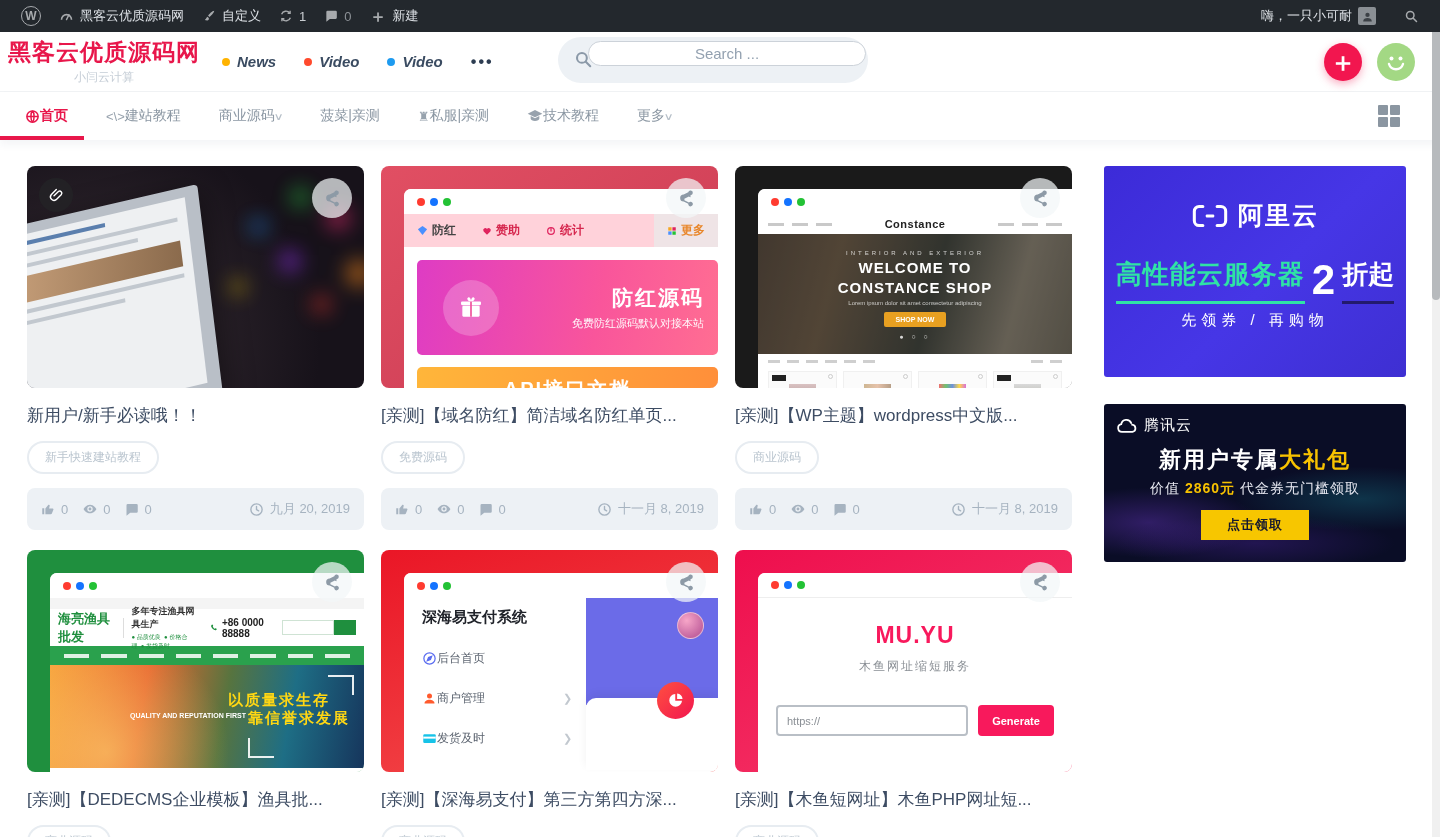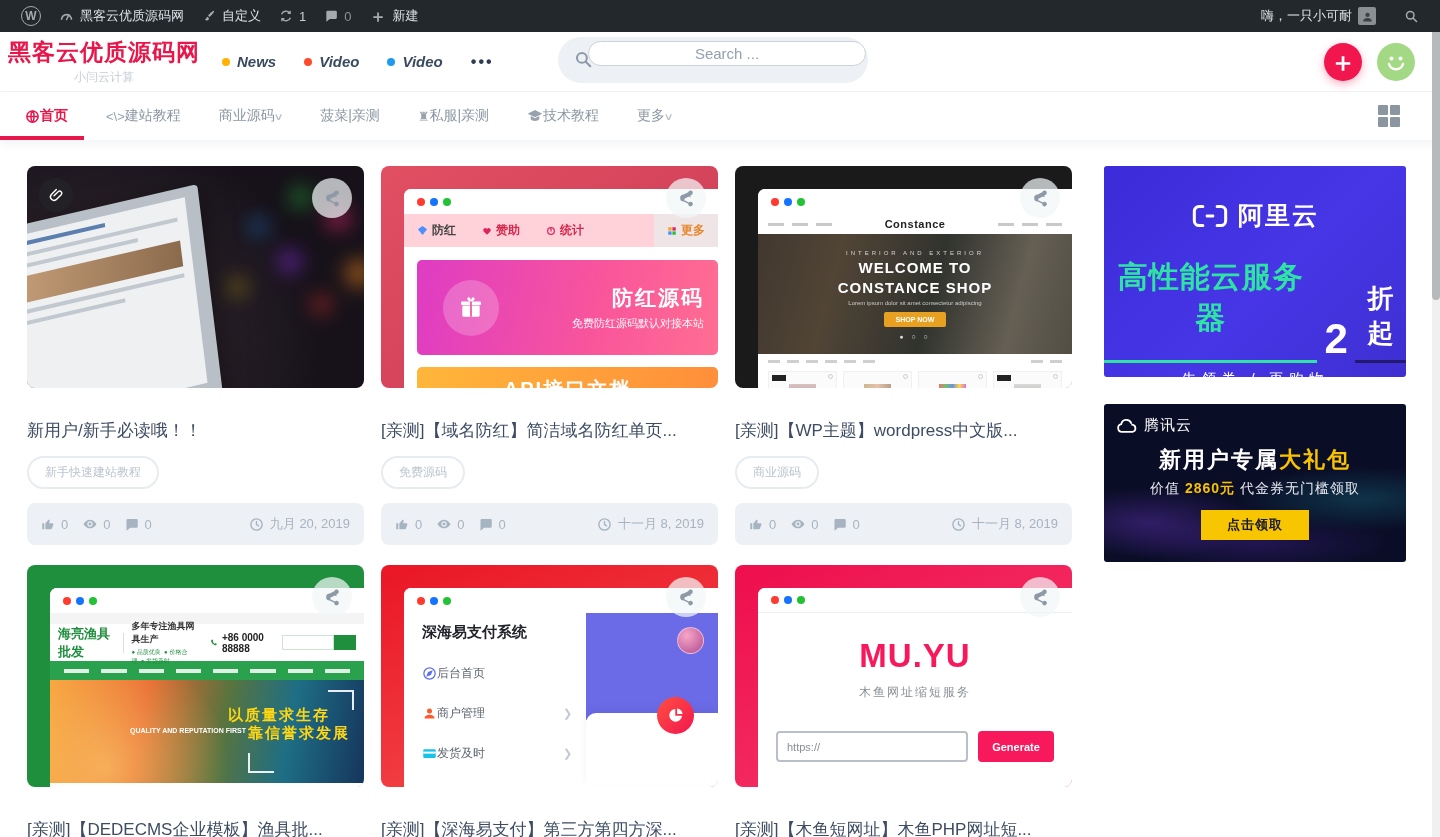--- a/index.html
+++ b/index.html
@@ -59,21 +59,21 @@
   .content { display:flex; padding:26px 0 0 27px; }
   .cards-grid { display:grid; grid-template-columns:repeat(3,337px); grid-auto-rows:min-content;
     column-gap:17px; row-gap:20px; width:1045px; }
   .card { width:337px; }
   .thumb { height:222px; border-radius:8px; position:relative; overflow:hidden; background:#ddd; }
   .share-btn { position:absolute; top:12px; right:12px; width:40px; height:40px; border-radius:50%;
     background:rgba(243,246,248,.72); display:flex; align-items:center; justify-content:center;
     color:#8d9aa6; cursor:pointer; }
   .pin-badge { position:absolute; top:12px; left:12px; width:34px; height:34px; border-radius:50%;
     background:rgba(35,35,38,.82); display:flex; align-items:center; justify-content:center; color:#fff; }
-  .card-title { margin-top:31px; font-size:17px; color:#3d4c63; white-space:nowrap; overflow:hidden; cursor:pointer; }
+  .card-title { margin-top:16px; font-size:17px; color:#3d4c63; white-space:nowrap; overflow:hidden; cursor:pointer; }
   .tag-pill { display:inline-block; margin-top:14px; padding:6px 16px; border:2px solid #e7ecf1;
     border-radius:17px; font-size:12px; color:#bac5cf; cursor:pointer; }
   .stats { margin-top:14px; background:#edf1f5; border-radius:8px; height:42px; display:flex;
     align-items:center; padding:0 14px; color:#a6b3c0; font-size:13px; }
   .stat { display:flex; align-items:center; gap:5px; margin-right:14px; }
   .stat-date { margin-left:auto; display:flex; align-items:center; gap:6px; margin-right:0; }
 
   
   .win { position:absolute; left:23px; top:23px; right:0; bottom:0; background:#fff; border-radius:7px 0 0 0; overflow:hidden; }
   .win-bar { height:25px; display:flex; align-items:center; gap:5px; padding-left:13px; background:#fff; }
@@ -179,37 +179,37 @@
   .t-pay .pav { position:absolute; top:14px; right:14px; width:27px; height:27px; border-radius:50%;
     background:radial-gradient(circle at 35% 30%,#f7a6c8,#b04a8f); border:1px solid rgba(255,255,255,.5); }
   .t-pay .wcard { position:absolute; left:0; bottom:0; right:0; height:42%; background:#fff; border-radius:10px 0 0 0;
     box-shadow:0 -4px 10px rgba(0,0,0,.06); }
   .t-pay .pie-c { position:absolute; right:24px; top:-16px; width:37px; height:37px; border-radius:50%;
     background:linear-gradient(135deg,#ff5040,#f2164f); display:flex; align-items:center; justify-content:center; color:#fff; }
 
   
   .t-muyu { background:linear-gradient(150deg,#ee0e4d,#f63e6c); }
   .t-muyu .win-bar { border-bottom:1px solid #eee; }
-  .t-muyu .mbrand { text-align:center; margin-top:24px; font-size:33px; font-weight:bold; color:#f8195c; letter-spacing:1px; }
+  .t-muyu .mbrand { text-align:center; margin-top:24px; font-size:23px; font-weight:bold; color:#f8195c; letter-spacing:1px; }
   .t-muyu .msub { text-align:center; margin-top:9px; font-size:12px; color:#8a8f95; letter-spacing:2px; }
   .t-muyu .mrow6 { display:flex; margin:30px 18px 0; gap:10px; }
   .t-muyu .murl { flex:1; height:31px; border:2px solid #b9bfc6; border-radius:4px; font-size:11px; color:#8a8f95;
     display:flex; align-items:center; padding-left:9px; background:#fff; }
   .t-muyu .mbtn { width:76px; height:31px; background:#f8195c; border-radius:4px; color:#fff; font-size:11px;
     font-weight:bold; display:flex; align-items:center; justify-content:center; }
 
   
   .sidebar { width:302px; margin-left:32px; }
   .ad-ali { height:211px; border-radius:3px; text-align:center; overflow:hidden;
     background:linear-gradient(135deg,#3c2bd8 0%,#4636e6 55%,#3e2fd2 100%); cursor:pointer; }
   .ali-brand { display:flex; align-items:center; justify-content:center; gap:9px; margin-top:33px; }
   .ali-brand .bt { color:#fff; font-size:25px; font-weight:bold; letter-spacing:2px; }
   .ali-head { display:flex; align-items:flex-end; justify-content:center; gap:7px; margin-top:25px; }
-  .ali-green { color:#2fe3a5; font-size:30px; font-weight:bold; letter-spacing:1px;
-    border-bottom:3px solid #2fe3a5; padding-bottom:21px; }
+  .ali-green { color:#2fe3a5; font-size:26px; font-weight:bold; letter-spacing:1px;
+    border-bottom:3px solid #2fe3a5; padding-bottom:9px; }
   .ali-num { color:#fff; font-size:42px; font-weight:bold; line-height:.85; padding-bottom:6px; }
   .ali-suffix { color:#fff; font-size:26px; font-weight:bold; border-bottom:3px solid #231a6e; padding-bottom:9px; }
   .ali-foot { margin-top:7px; color:#fff; font-size:15px; letter-spacing:5px; }
   .ad-tc { margin-top:27px; height:158px; border-radius:3px; position:relative; overflow:hidden;
     background:#0a0d26; cursor:pointer; }
   .ad-tc::before { content:""; position:absolute; inset:0;
     background:
       radial-gradient(ellipse 160px 50px at 15% 75%, rgba(120,60,220,.35), transparent 70%),
       radial-gradient(ellipse 180px 46px at 85% 60%, rgba(30,190,200,.22), transparent 70%),
       radial-gradient(ellipse 200px 40px at 50% 88%, rgba(90,40,180,.3), transparent 70%); }

